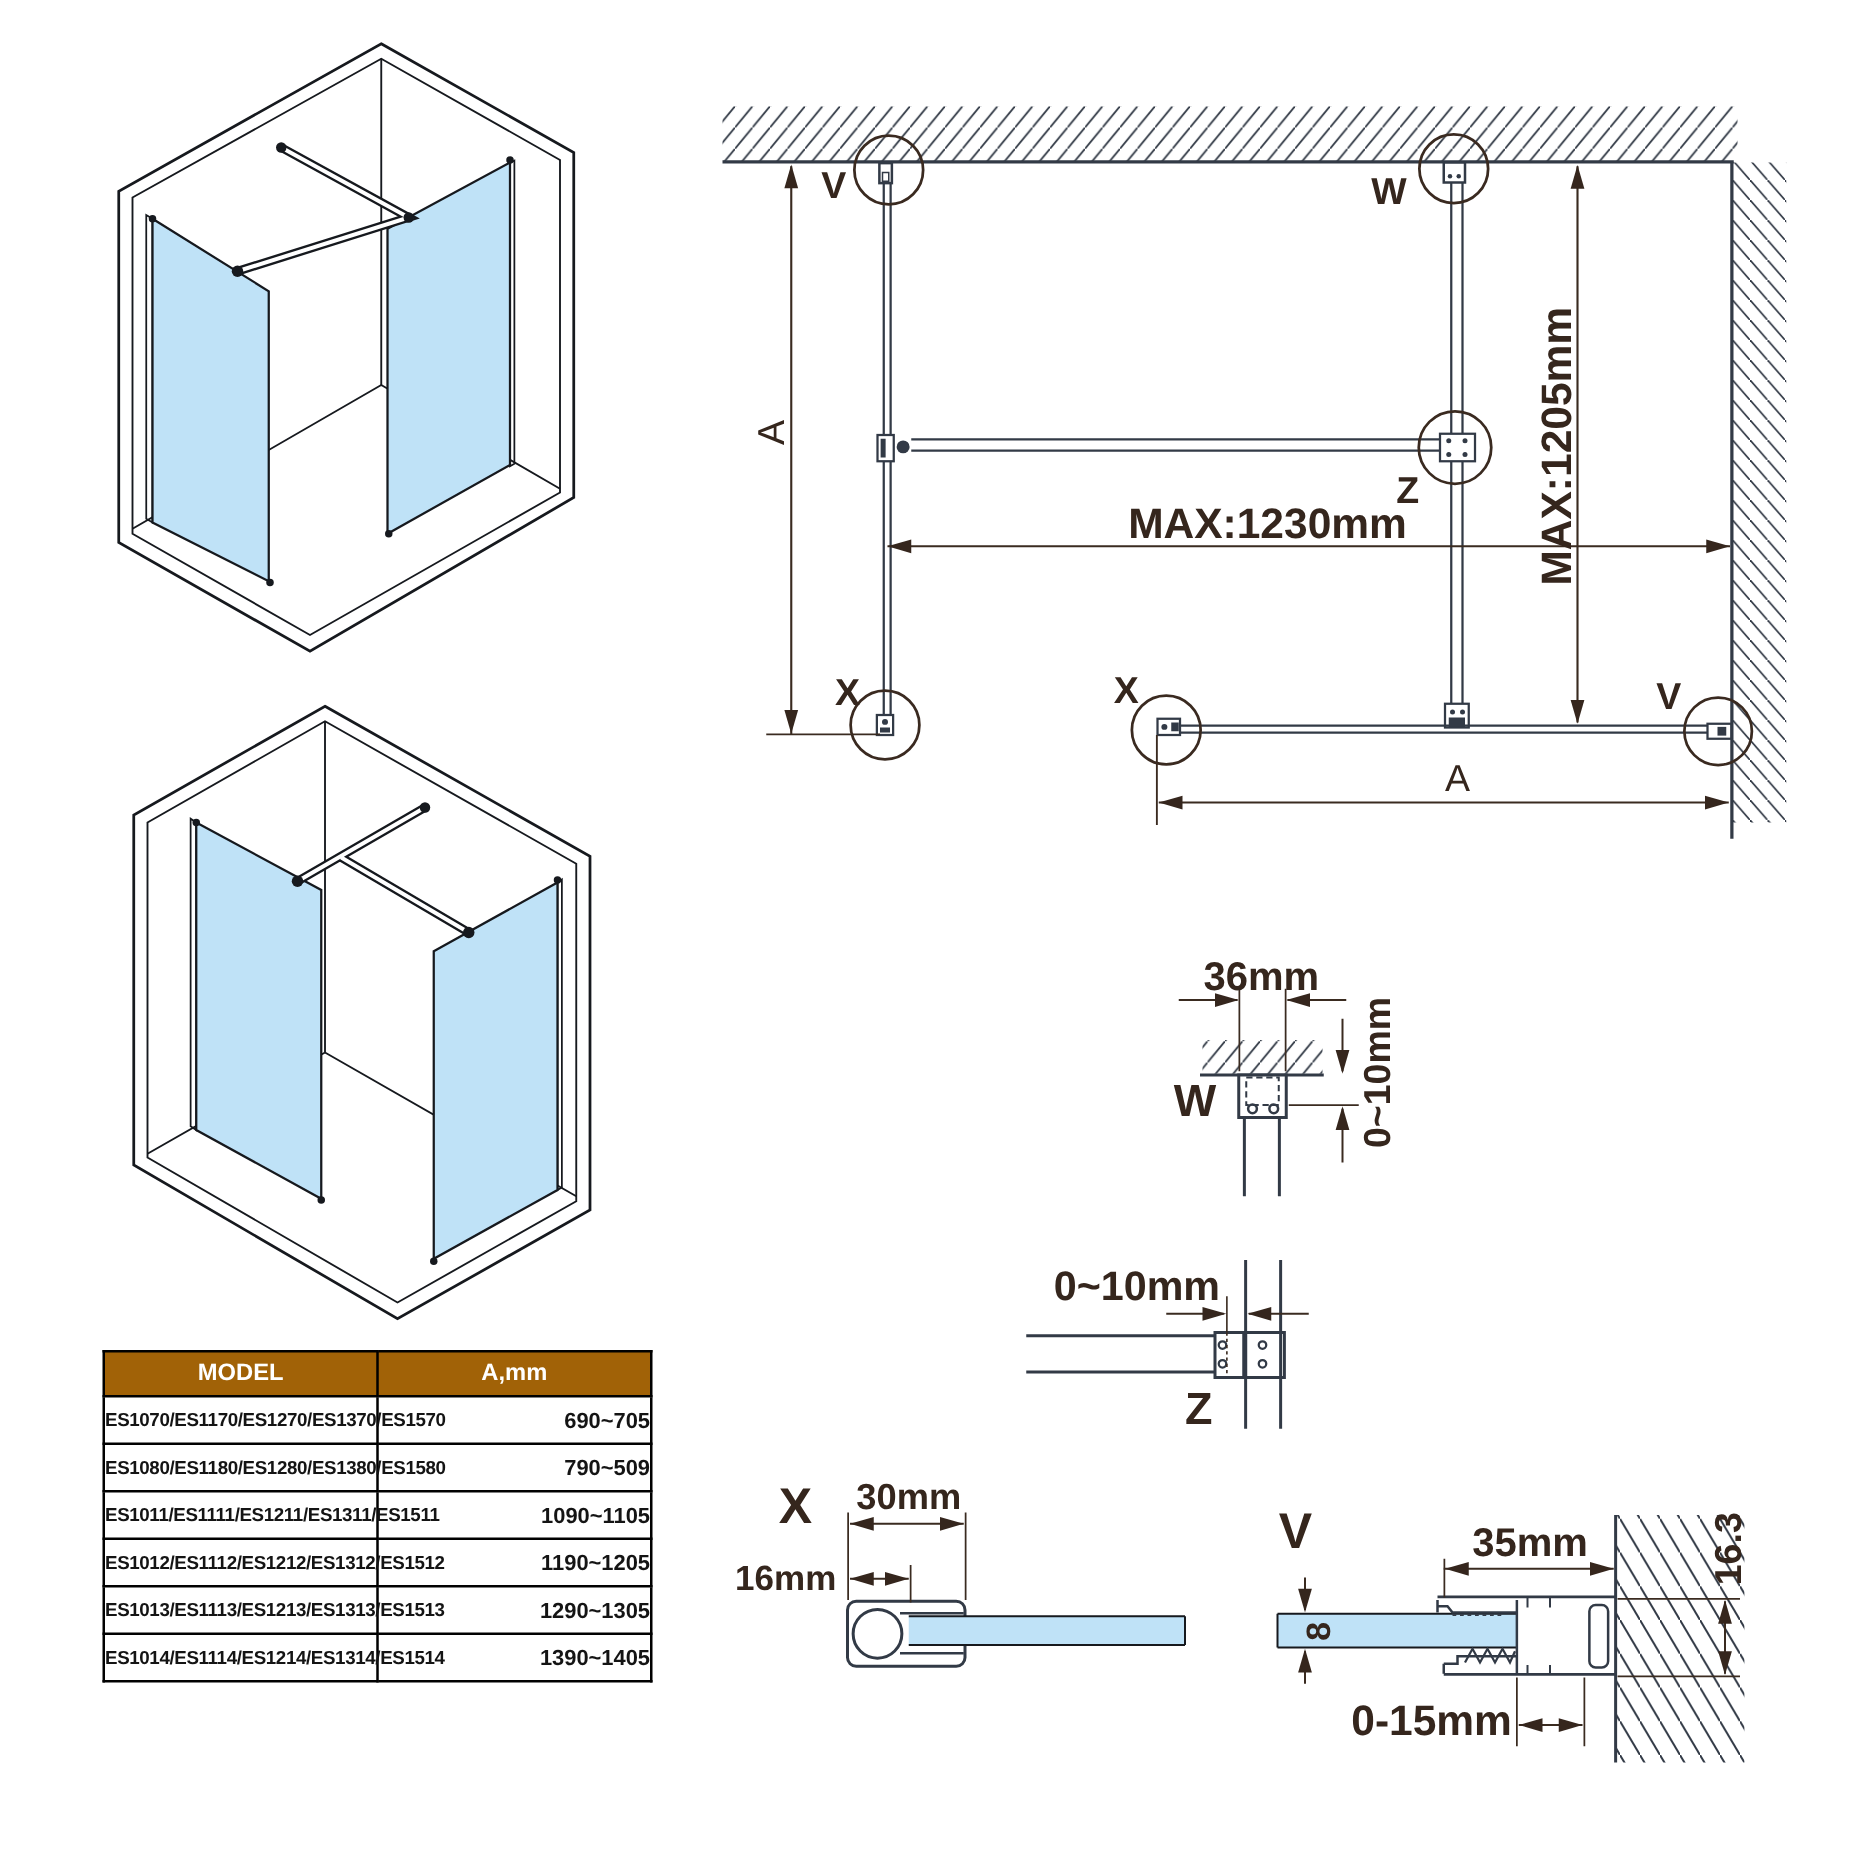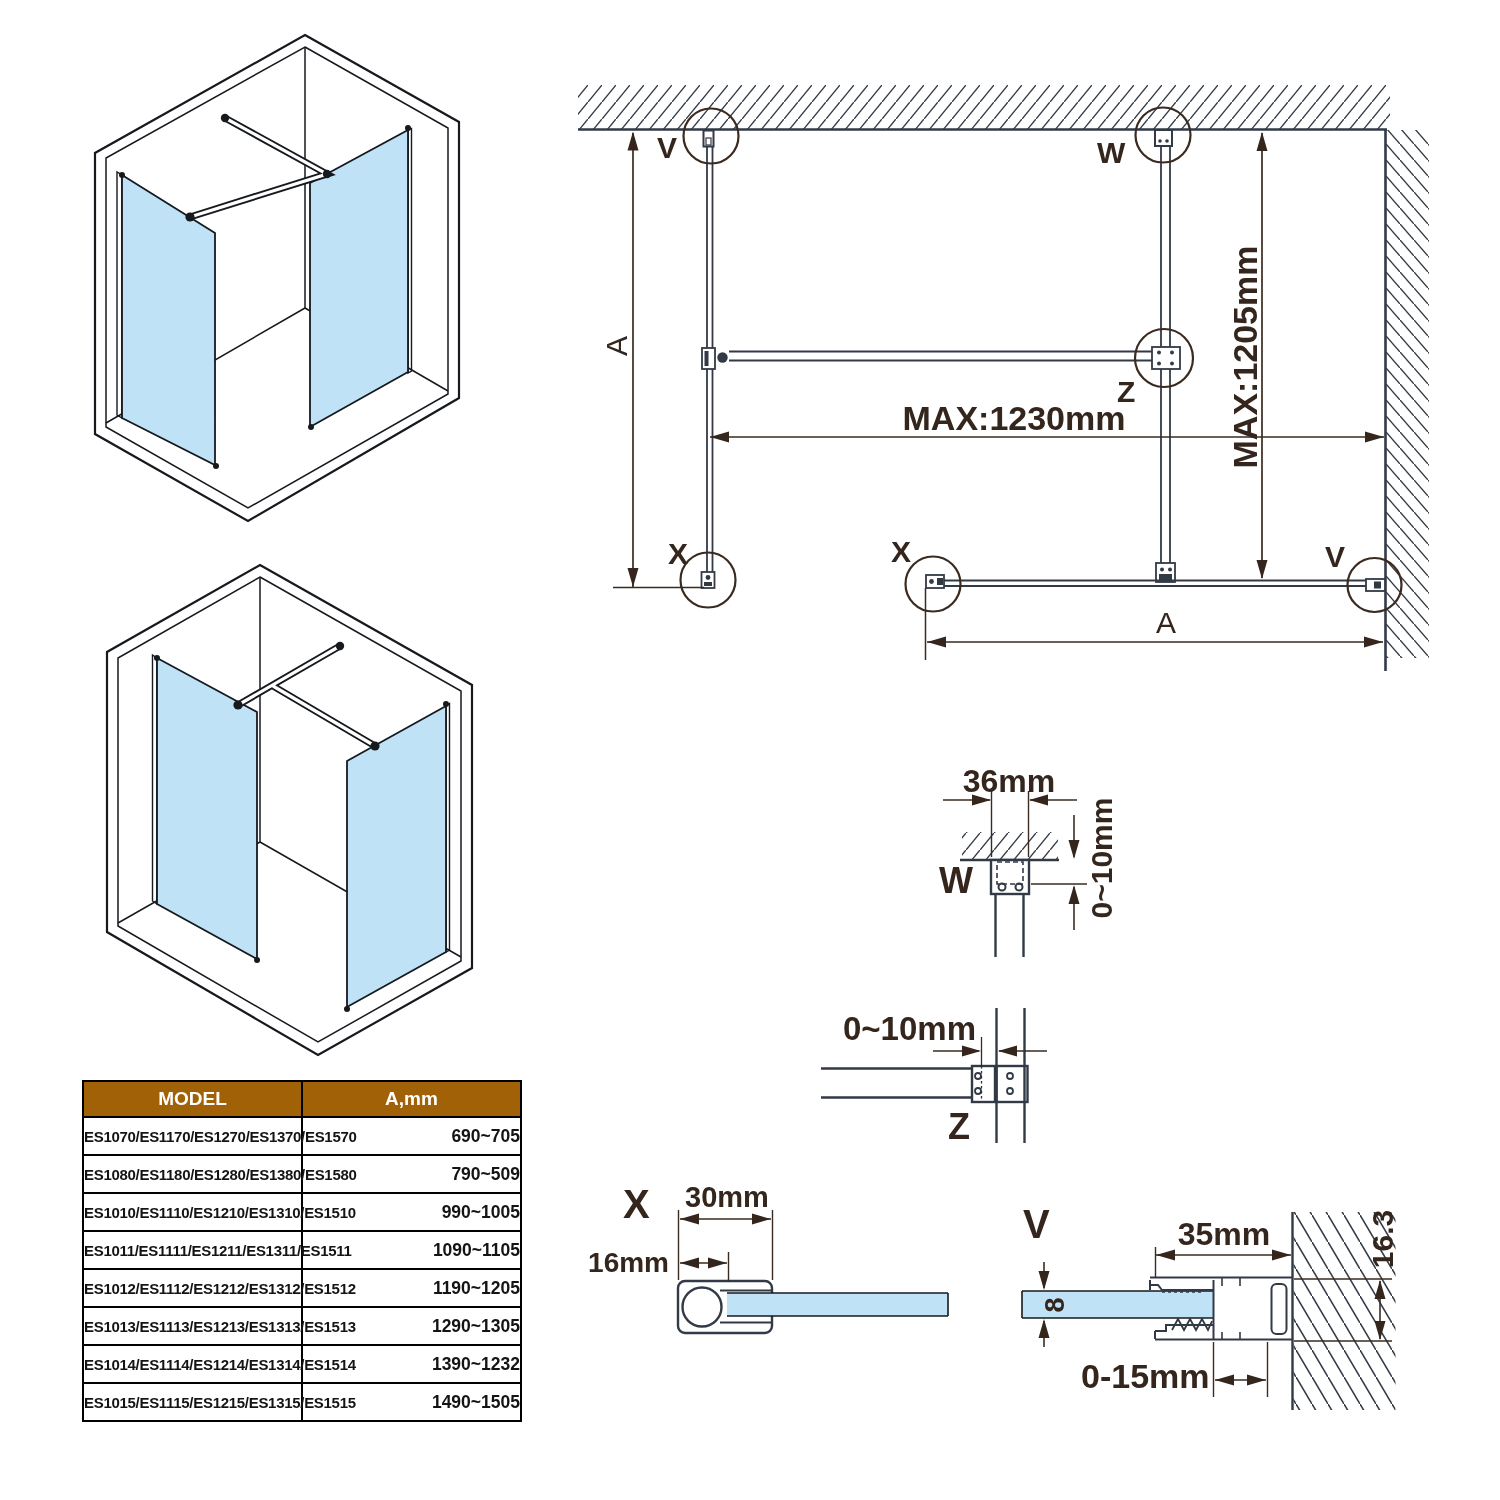--- a/index.html
+++ b/index.html
@@ -330,40 +330,32 @@
     <tbody>
       <tr>
             <td class="model-col">ES1070/ES1170/ES1270/ES1370/ES1570</td>
             <td class="a-col">690~705</td>
           </tr>
       <tr>
             <td class="model-col">ES1080/ES1180/ES1280/ES1380/ES1580</td>
             <td class="a-col">790~509</td>
           </tr>
       <tr>
-            <td class="model-col">ES1010/ES1110/ES1210/ES1310/ES1510</td>
-            <td class="a-col">990~1005</td>
-          </tr>
-      <tr>
             <td class="model-col">ES1011/ES1111/ES1211/ES1311/ES1511</td>
             <td class="a-col">1090~1105</td>
           </tr>
       <tr>
             <td class="model-col">ES1012/ES1112/ES1212/ES1312/ES1512</td>
             <td class="a-col">1190~1205</td>
           </tr>
       <tr>
             <td class="model-col">ES1013/ES1113/ES1213/ES1313/ES1513</td>
             <td class="a-col">1290~1305</td>
           </tr>
       <tr>
             <td class="model-col">ES1014/ES1114/ES1214/ES1314/ES1514</td>
-            <td class="a-col">1390~1232</td>
-          </tr>
-      <tr>
-            <td class="model-col">ES1015/ES1115/ES1215/ES1315/ES1515</td>
-            <td class="a-col">1490~1505</td>
+            <td class="a-col">1390~1405</td>
           </tr>
     </tbody>
   </table>
 </div>
 
 </div>
 
 </body></html>

